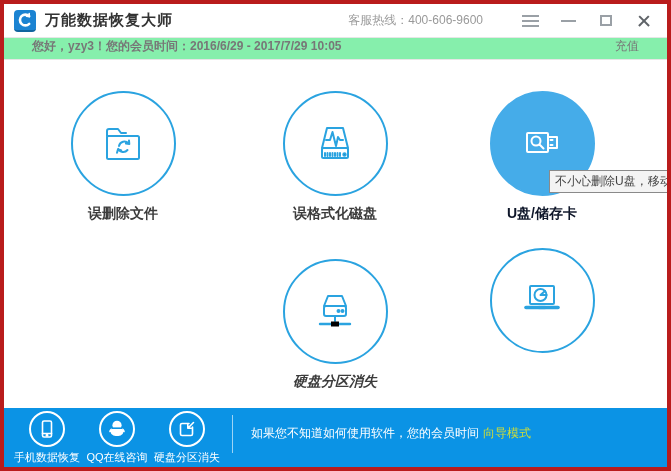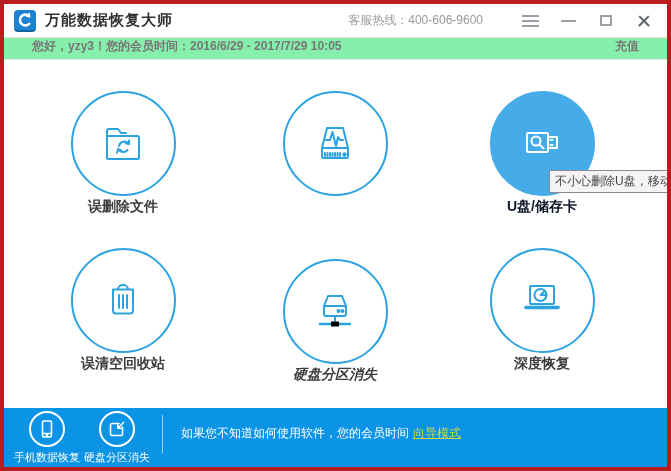--- a/index.html
+++ b/index.html
@@ -55,37 +55,37 @@
   
   .memberbar {
     height: 23px;
     background: #86efac;
     border-top: 1px solid #e6e6e6;
     border-bottom: 1px solid #e6e6e6;
     display: flex; 
     padding: 0 28px;
     font-size: 12px; color: #777; font-weight: bold;
   }
-  .recharge { margin-left: auto; color: #777; cursor: pointer; font-weight: bold; }
+  .recharge { margin-left: auto; color: #777; cursor: pointer; font-weight: normal; }
   
   .main { position: relative; height: 356px; background: #fff; }
   .tile { position: absolute; width: 190px; text-align: center; cursor: pointer; }
   .tile .circle {
     width: 105px; height: 105px;
     margin: 0 auto;
     border: 2px solid #2aa3e0;
     border-radius: 50%;
     display: flex; align-items: center; justify-content: center;
     background: #fff;
   }
   .tile .circle svg { stroke: #2aa3e0; }
   .tile.active .circle { background: #45ace9; border-color: #45ace9; }
   .tile.active .circle svg { stroke: #fff; }
   .tile-label {
-    margin-top: 2px;
+    margin-top: 9px;
     font-size: 14px; font-weight: bold; color: #3c3c3c;
   }
   .tile.active .tile-label { color: #0f172a; }
   .tooltip {
     position: absolute;
     left: 545px; top: 110px;
     width: 170px;
     background: #f4f4f4;
     border: 1px solid #8a8a8a;
     padding: 2px 5px;
@@ -111,21 +111,21 @@
     border: 2px solid #fff; border-radius: 50%;
     display: flex; align-items: center; justify-content: center;
   }
   .f-label { margin-top: 3px; font-size: 11px; color: #fff; white-space: nowrap; }
   .f-divider {
     width: 1px; height: 38px;
     background: rgba(255,255,255,0.6);
     margin: 0 18px 8px 10px;
   }
   .f-hint { font-size: 12px; color: #fff; margin-bottom: 8px; }
-  .f-hint a { color: #cddc39; text-decoration: underline; cursor: pointer; margin-left: 4px; }
+  .f-hint a { color: #cddc39; cursor: pointer; margin-left: 4px; }
 </style>
 </head>
 <body>
 
 <div class="window">
 
   <div class="titlebar">
     <div class="applogo">
       <svg width="16" height="16" viewBox="0 0 16 16" fill="none" stroke="#fff" stroke-width="2.6" stroke-linecap="round">
         <path d="M12.2 4.2 A 5.4 5.4 0 1 0 12.2 11.8"></path>
@@ -179,45 +179,36 @@
     <div class="tile" style="left:236px; top:31px;">
       <div class="circle">
         <svg width="50" height="50" viewBox="0 0 50 50" fill="none" stroke-width="2" stroke-linejoin="round" stroke-linecap="round">
           <path d="M17 9 h16 l5 20 h-26 z"></path>
           <polyline points="16,21 20,21 22.5,13 26,27 28,18 30,21 33,21"></polyline>
           <rect x="12" y="29" width="26" height="10" rx="1.5"></rect>
           <path d="M15 34 v3 M17.5 34 v3 M20 34 v3 M22.5 34 v3 M25 34 v3 M27.5 34 v3 M30 34 v3"></path>
           <circle cx="34.5" cy="35.5" r="1.2" fill="currentColor"></circle>
         </svg>
       </div>
+      <div class="tile-label">误格式化磁盘</div>
     </div>
 
     <div class="tile active" style="left:443px; top:31px;">
       <div class="circle">
         <svg width="50" height="50" viewBox="0 0 50 50" fill="none" stroke-width="2" stroke-linejoin="round" stroke-linecap="round">
           <rect x="10" y="14" width="21" height="19" rx="1"></rect>
           <circle cx="19" cy="22" r="4.5"></circle>
           <path d="M22.5 25.5 L26.5 29.5"></path>
           <rect x="31" y="18" width="9" height="11"></rect>
           <path d="M33.5 21 h2 M33.5 26 h2"></path>
         </svg>
       </div>
       <div class="tile-label">U盘/储存卡</div>
     </div>
 
-    <div class="tile" style="left:24px; top:188px;">
-      <div class="circle">
-        <svg width="50" height="50" viewBox="0 0 50 50" fill="none" stroke-width="2" stroke-linejoin="round" stroke-linecap="round">
-          <path d="M20 13 a5 4 0 0 1 10 0"></path>
-          <path d="M15 13.5 h20 v21 a3 3 0 0 1-3 3 h-14 a3 3 0 0 1-3-3 z"></path>
-          <path d="M21 19 v13 M25 19 v13 M29 19 v13"></path>
-        </svg>
-      </div>
-      <div class="tile-label">误清空回收站</div>
-    </div>
 
     <div class="tile" style="left:236px; top:199px;font-style:italic;">
       <div class="circle">
         <svg width="50" height="50" viewBox="0 0 50 50" fill="none" stroke-width="2" stroke-linejoin="round" stroke-linecap="round">
           <path d="M18 9 h14 l4 10 h-22 z"></path>
           <rect x="14" y="19" width="22" height="10" rx="2"></rect>
           <circle cx="28.5" cy="24" r="1" fill="currentColor"></circle>
           <circle cx="32.5" cy="24" r="1" fill="currentColor"></circle>
           <path d="M25 29 v5"></path>
           <path d="M10 37 h30" stroke-width="2.4"></path>
@@ -230,39 +221,50 @@
     <div class="tile" style="left:443px; top:188px;">
       <div class="circle">
         <svg width="50" height="50" viewBox="0 0 50 50" fill="none" stroke-width="2" stroke-linejoin="round" stroke-linecap="round">
           <rect x="13" y="10" width="24" height="18" rx="1"></rect>
           <circle cx="23.5" cy="19" r="6"></circle>
           <path d="M23.5 19 h6 M23.5 19 l4.5-4"></path>
           <path d="M9 31.5 h32" stroke-width="3.6"></path>
           <path d="M22 31.5 h6" stroke-width="3.6" opacity="0.45"></path>
         </svg>
       </div>
-      <div class="tile-label">深度恢复</div>
     </div>
 
     <div class="tooltip">不小心删除U盘，移动硬盘和各</div>
   </div>
 
   <div class="footer">
 
     <div class="f-action">
       <div class="f-icon">
         <svg width="22" height="22" viewBox="0 0 22 22" fill="none" stroke="#fff" stroke-width="1.6" stroke-linejoin="round" stroke-linecap="round">
           <rect x="6.5" y="3" width="9" height="16" rx="1.5"></rect>
           <path d="M6.5 15.5 h9"></path>
           <circle cx="11" cy="17.3" r="0.7" fill="#fff"></circle>
         </svg>
       </div>
       <div class="f-label">手机数据恢复</div>
     </div>
 
+    <div class="f-action">
+      <div class="f-icon">
+        <svg width="22" height="22" viewBox="0 0 22 22" fill="#fff" stroke="none">
+          <ellipse cx="11" cy="7.2" rx="4.6" ry="4.4"></ellipse>
+          <path d="M4.6 13.5 c0-3 2.8-5 6.4-5 s6.4 2 6.4 5 c0 2.8-2.8 4.6-6.4 4.6 s-6.4-1.8-6.4-4.6 z"></path>
+          <path d="M5.2 10.5 c-1.4 1-2.3 2.6-1.9 3.4 c0.3 0.6 1.3 0.3 2.2-0.4 z"></path>
+          <path d="M16.8 10.5 c1.4 1 2.3 2.6 1.9 3.4 c-0.3 0.6-1.3 0.3-2.2-0.4 z"></path>
+          <rect x="6" y="9.4" width="10" height="1.6" fill="#0b93e5"></rect>
+        </svg>
+      </div>
+      <div class="f-label">QQ在线咨询</div>
+    </div>
 
     <div class="f-action">
       <div class="f-icon">
         <svg width="22" height="22" viewBox="0 0 22 22" fill="none" stroke="#fff" stroke-width="1.6" stroke-linejoin="round" stroke-linecap="round">
           <path d="M13 5.5 h-7 a1.5 1.5 0 0 0-1.5 1.5 v9 a1.5 1.5 0 0 0 1.5 1.5 h9 a1.5 1.5 0 0 0 1.5-1.5 v-7"></path>
           <path d="M17.5 4.5 L11.8 10.2 M11.8 10.2 h3.6 M11.8 10.2 v-3.6"></path>
         </svg>
       </div>
       <div class="f-label">硬盘分区消失</div>
     </div>

